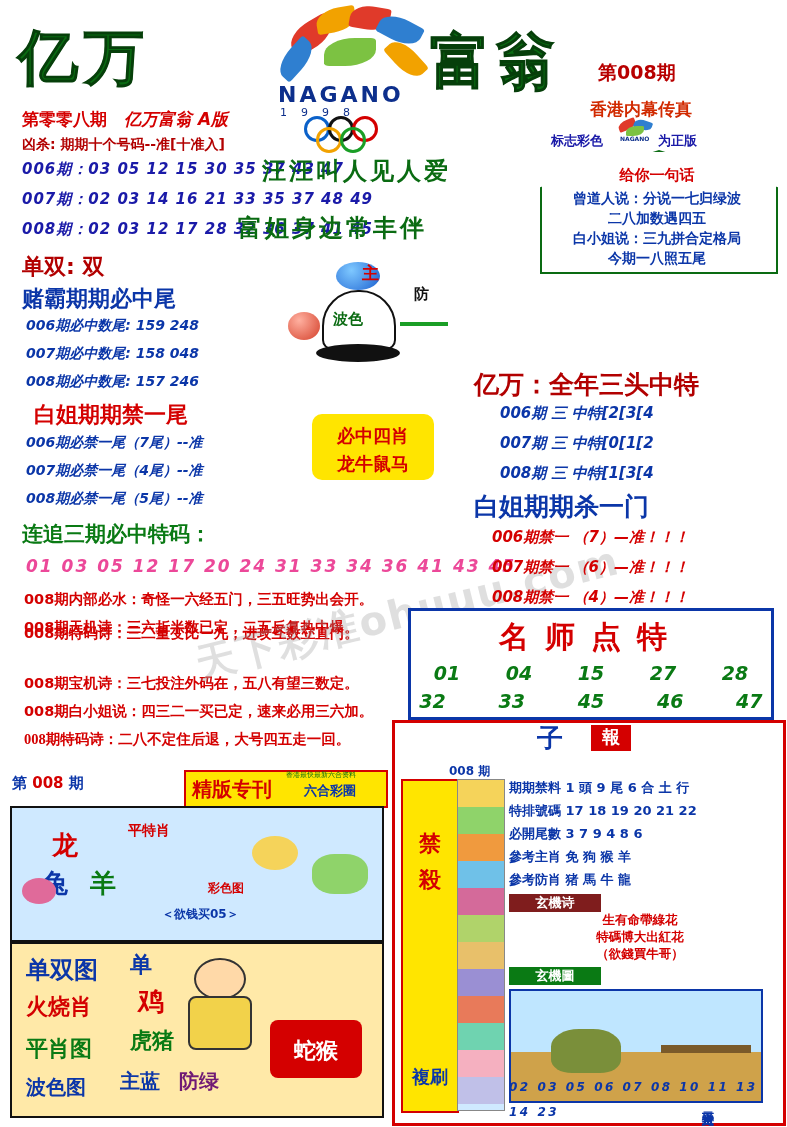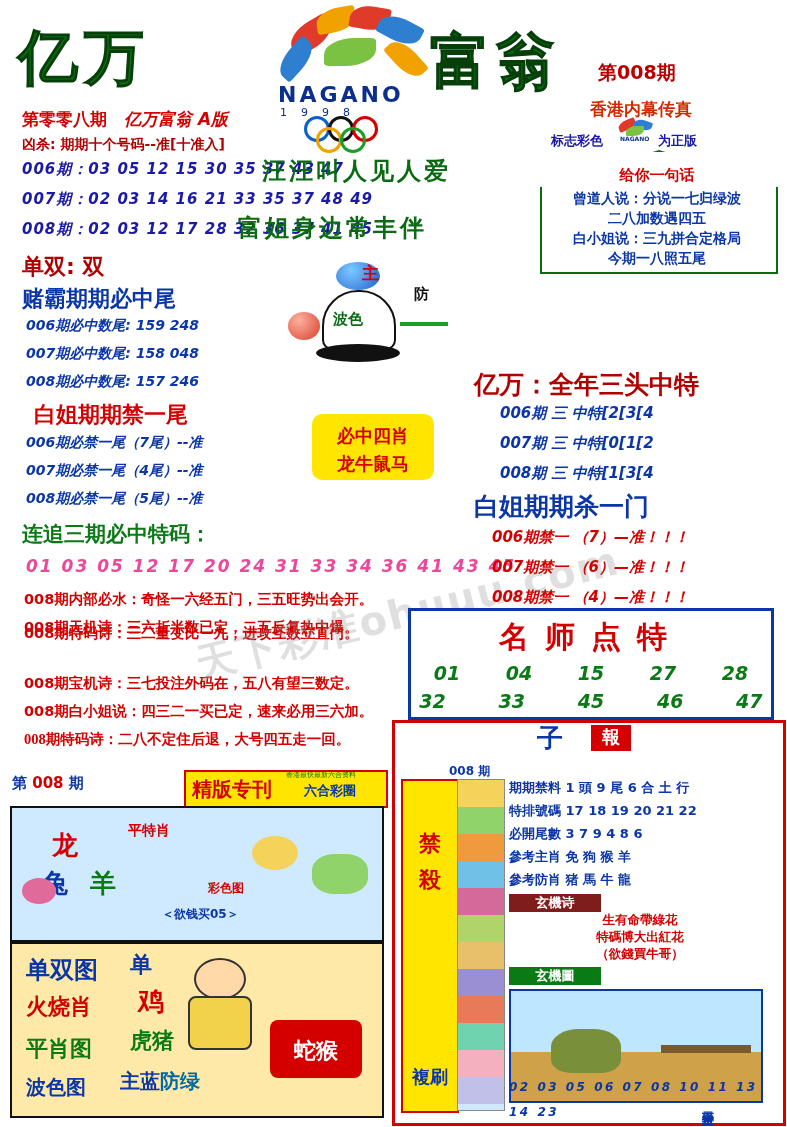--- a/index.html
+++ b/index.html
@@ -300,21 +300,21 @@
 
     <div class="p-bot">
       <div class="ds1">单双图</div>
       <div class="ds2">火烧肖</div>
       <div class="ds3">平肖图</div>
       <div style="position:absolute;left:14px;top:130px;font-size:20px;font-weight:bold;color:#0b36a8;">波色图</div>
       <div class="dan-col">单</div>
       <div class="ji-col">鸡</div>
       <div class="hu-col">虎猪</div>
       <div class="zhu-blue">
-        <span>主蓝</span><span style="color:#0369a1;">防绿</span>
+        <span>主蓝</span><span style="color:#701a75;margin-left:19px;">防绿</span>
       </div>
       <div class="boy">
         <div style="position:absolute;left:10px;top:0;width:48px;height:38px;border-radius:50%;background:#ffd9a8;border:2px solid #333;"></div>
         <div style="position:absolute;left:4px;top:38px;width:60px;height:50px;background:#f2d24a;border:2px solid #333;border-radius:8px;"></div>
       </div>
       <div class="snake">
         <span>蛇猴</span>
       </div>
     </div>
   </div>

